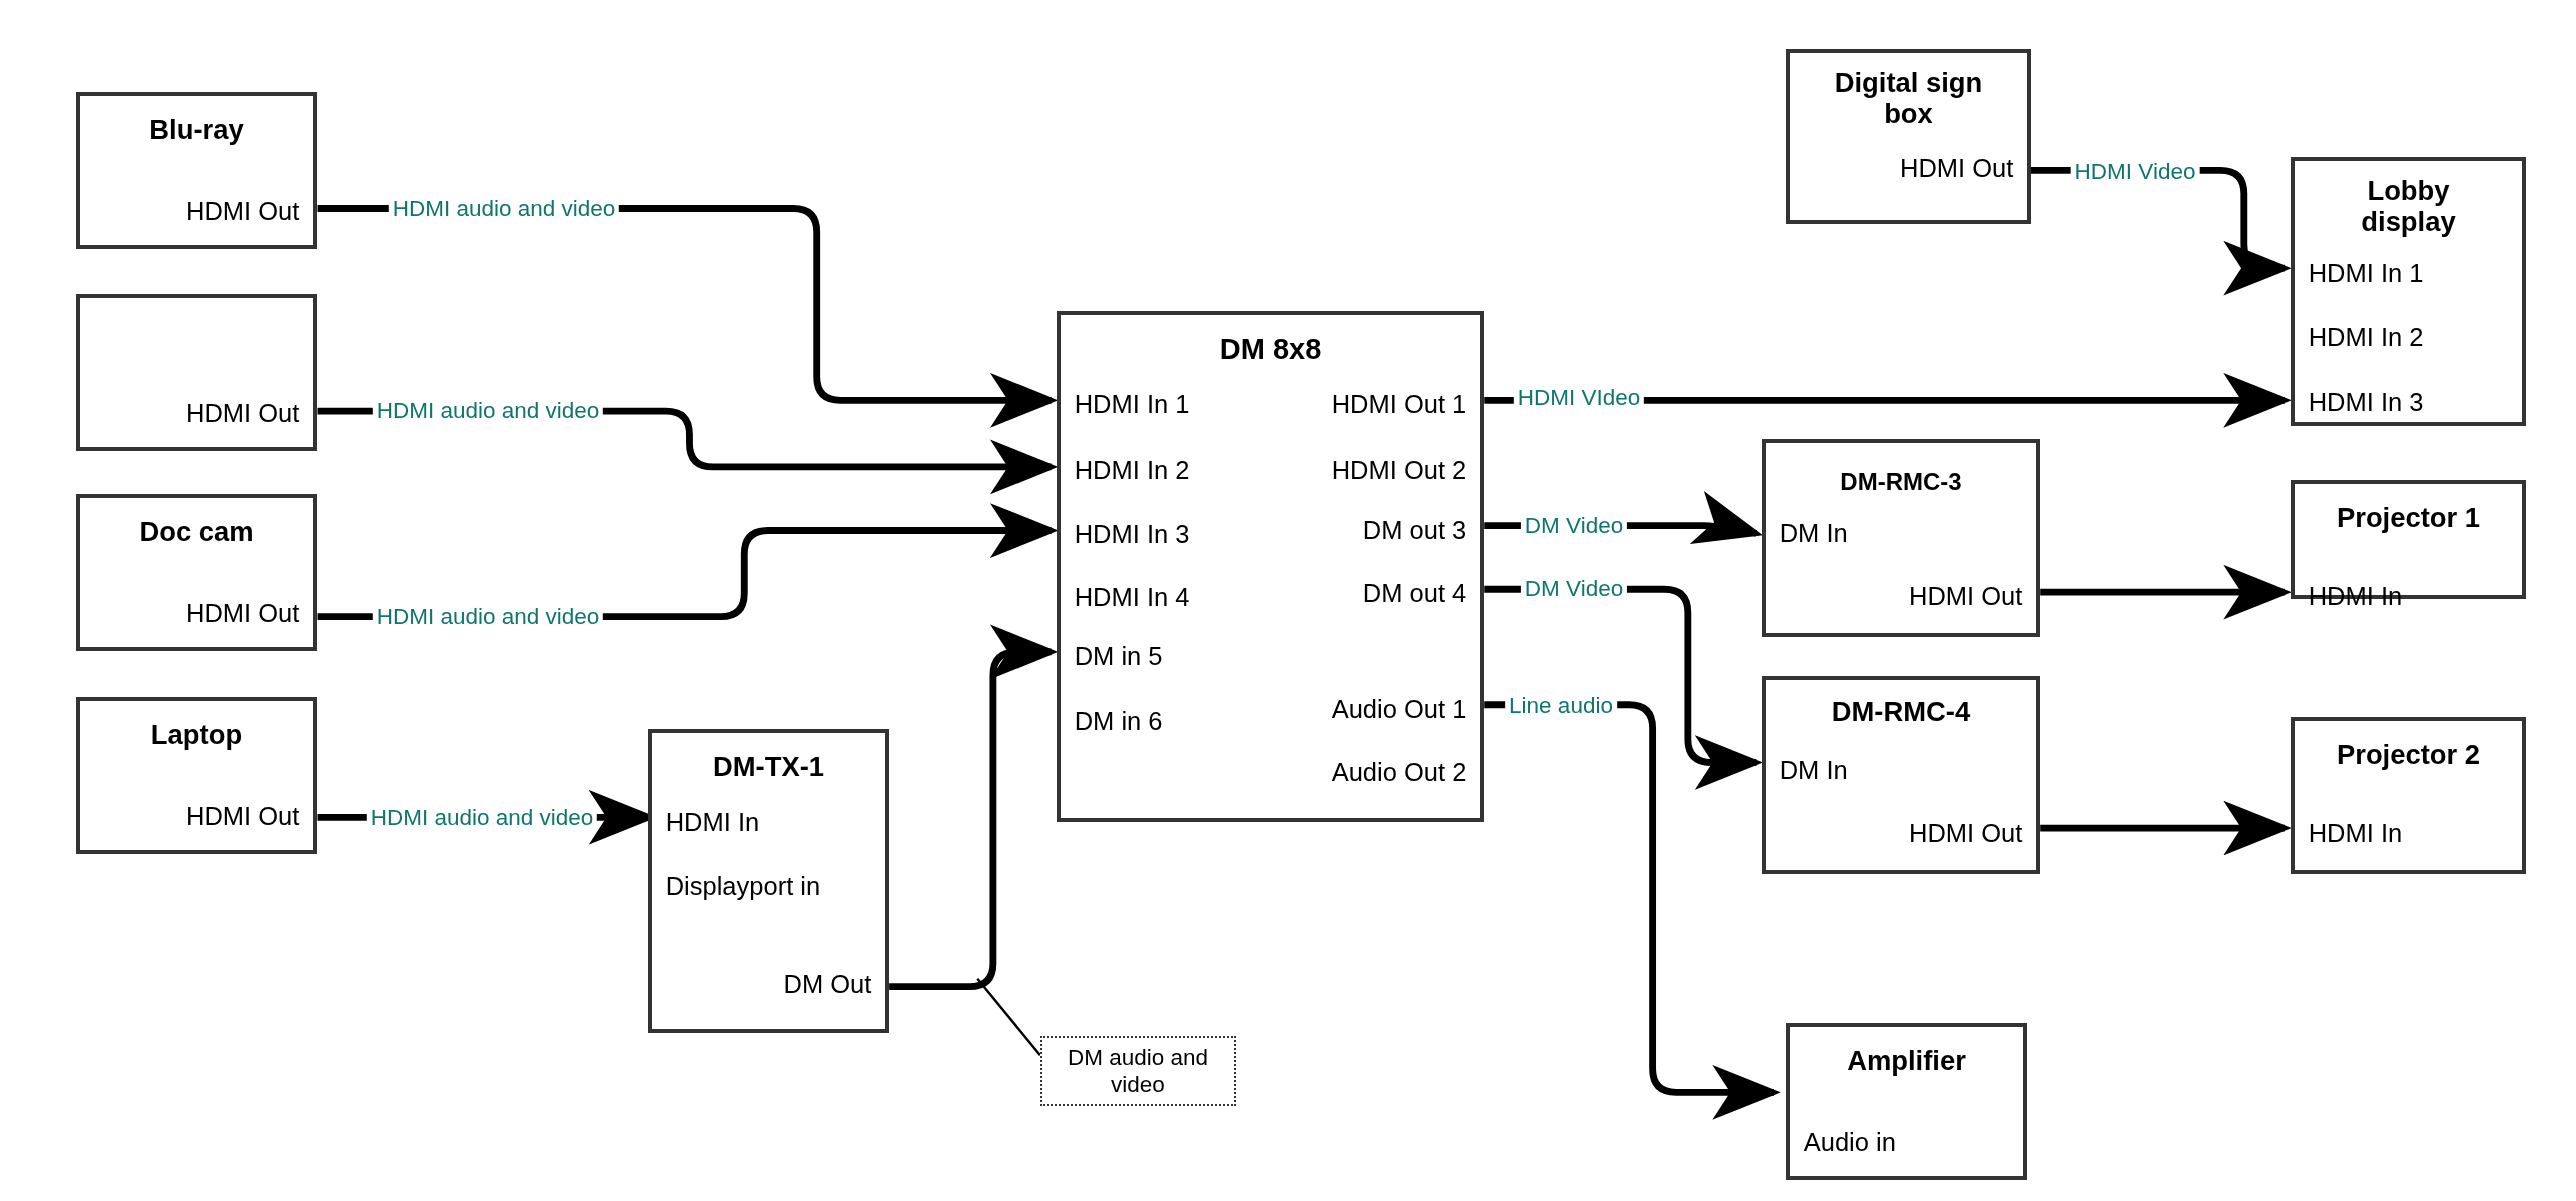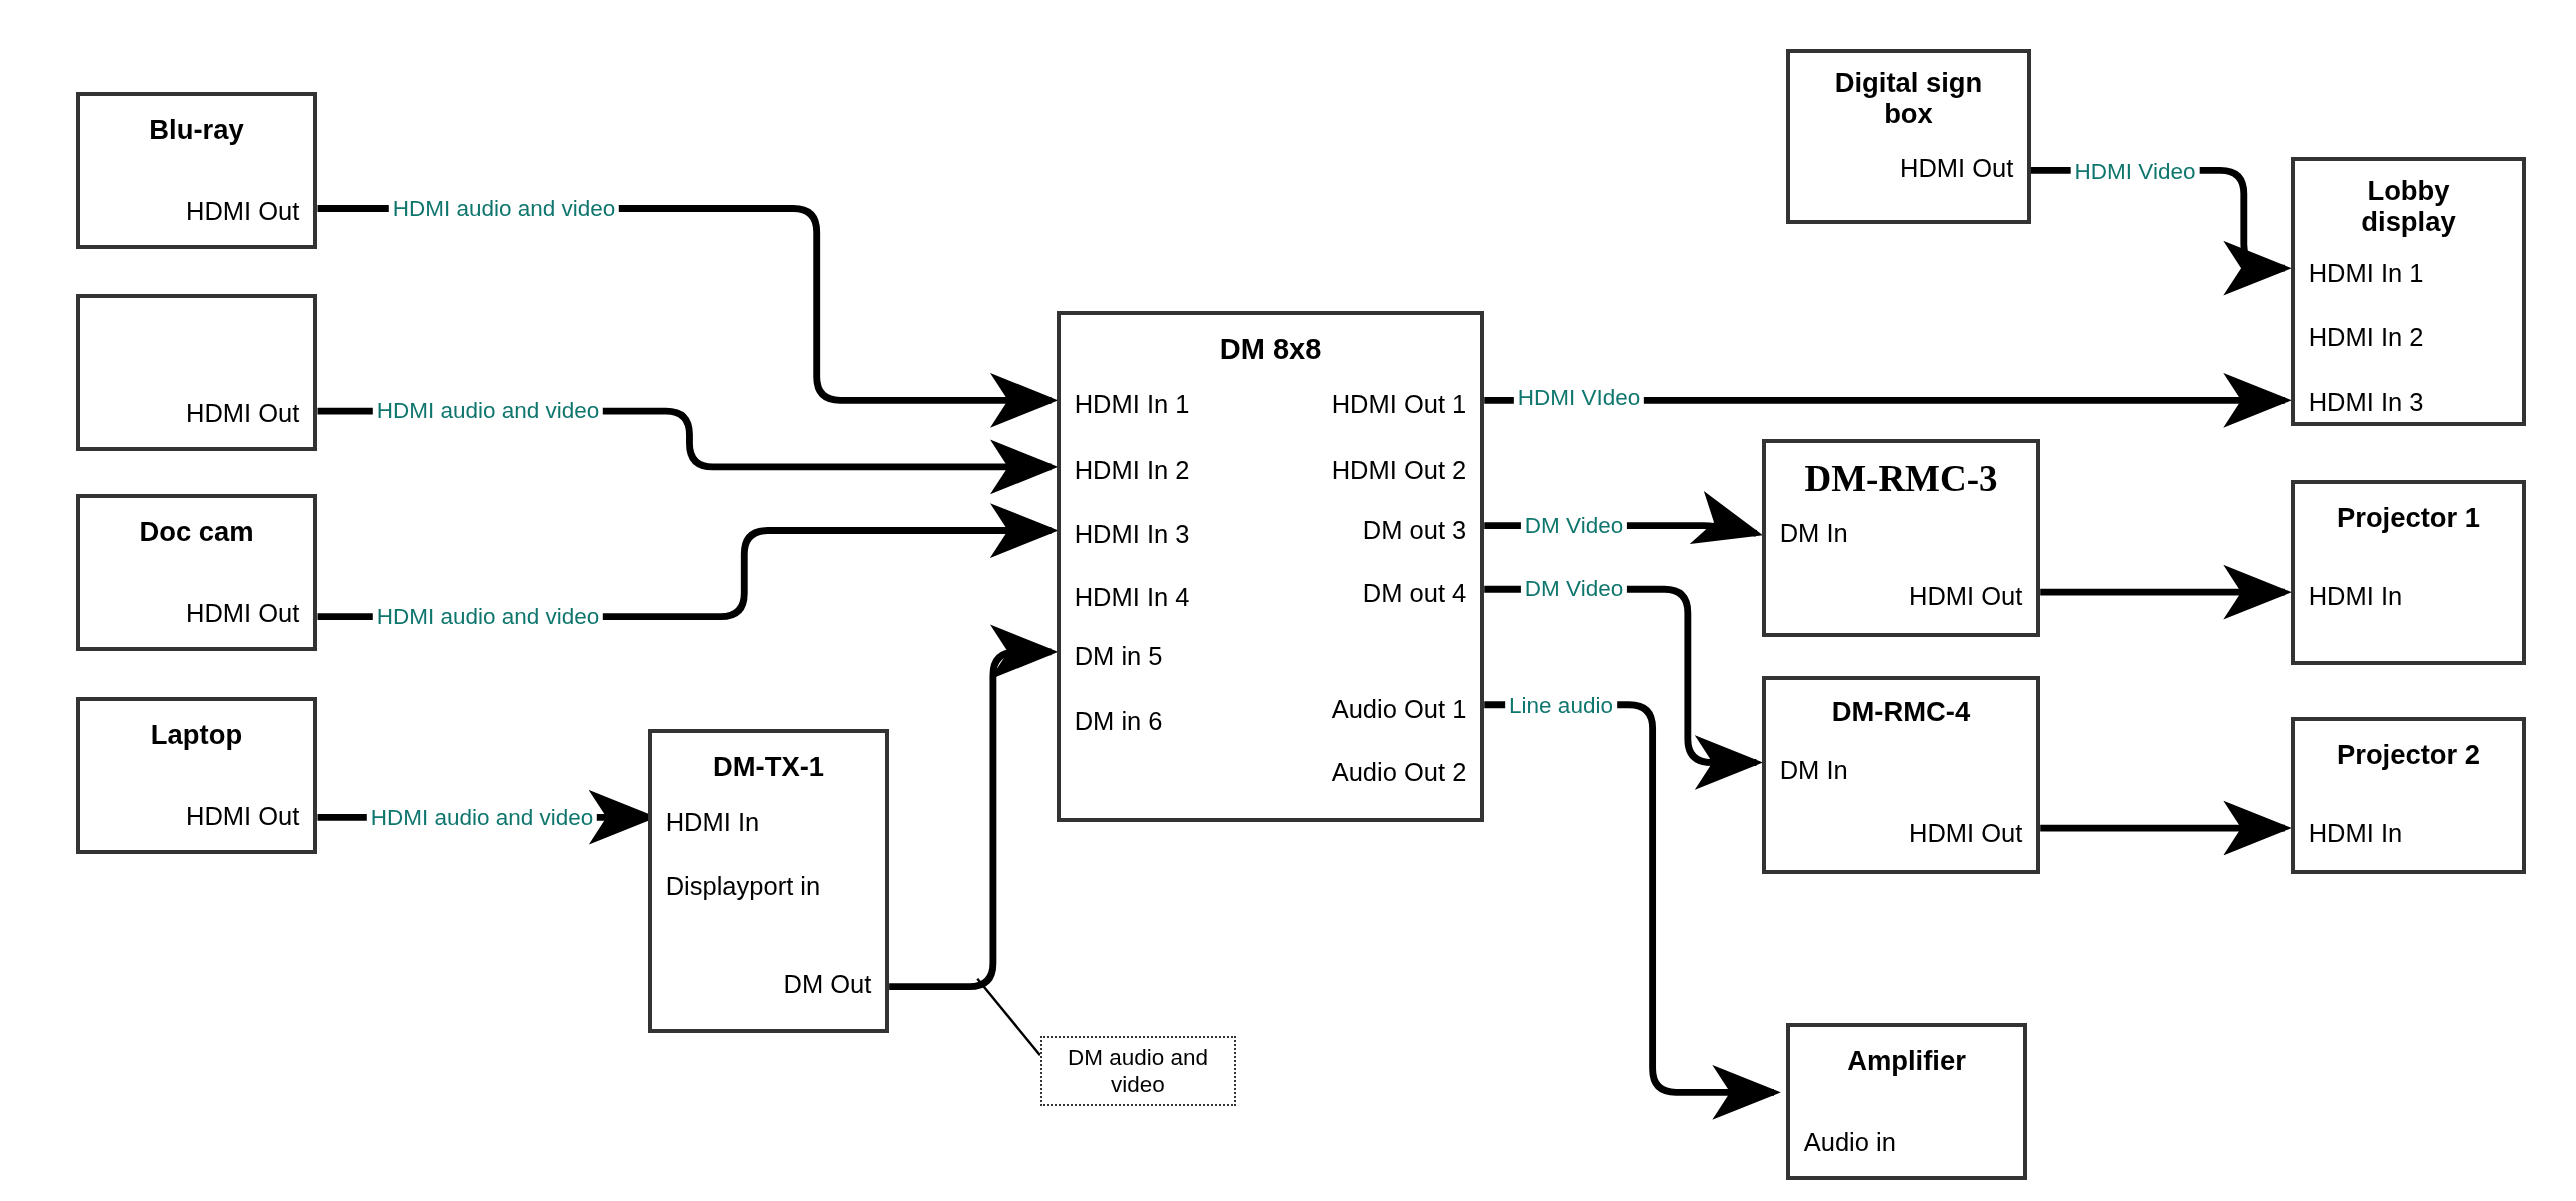--- a/index.html
+++ b/index.html
@@ -107,32 +107,32 @@
   </div>
 
   <div class="node" style="left:2291px;top:157px;width:235px;height:269px;">
     <div class="title" style="font-size:27.4px;margin-top:13.7px;padding:0 33px;">Lobby display</div>
     <div class="port left abs" style="font-size:25.5px;left:13.7px;top:98px;">HDMI In 1</div>
     <div class="port left abs" style="font-size:25.5px;left:13.7px;top:162px;">HDMI In 2</div>
     <div class="port left abs" style="font-size:25.5px;left:13.7px;top:227px;">HDMI In 3</div>
   </div>
 
   <div class="node" style="left:1762px;top:439px;width:278px;height:198px;">
-    <div class="title" style="font-size:37px;margin-top:15px;font-family:Liberation Serif, serif;">DM-RMC-3</div>
+    <div class="title" style="font-size:24px;margin-top:25px;">DM-RMC-3</div>
     <div class="port left abs" style="font-size:25.5px;left:13.7px;top:76px;">DM In</div>
     <div class="port right abs" style="font-size:25.5px;right:13.7px;top:139px;">HDMI Out</div>
   </div>
 
   <div class="node" style="left:1762px;top:676px;width:278px;height:198px;">
     <div class="title" style="font-size:27.4px;margin-top:15.7px;">DM-RMC-4</div>
     <div class="port left abs" style="font-size:25.5px;left:13.7px;top:76px;">DM In</div>
     <div class="port right abs" style="font-size:25.5px;right:13.7px;top:139px;">HDMI Out</div>
   </div>
 
-  <div class="node" style="left:2291px;top:480px;width:235px;height:185px;">
+  <div class="node" style="left:2291px;top:480px;width:235px;height:119px;">
     <div class="title" style="font-size:27.4px;margin-top:17.6px;">Projector 1</div>
     <div class="port left abs" style="font-size:25.5px;left:13.7px;top:98px;">HDMI In</div>
   </div>
 
   <div class="node" style="left:2291px;top:717px;width:235px;height:157px;">
     <div class="title" style="font-size:27.4px;margin-top:17.6px;">Projector 2</div>
     <div class="port left abs" style="font-size:25.5px;left:13.7px;top:98px;">HDMI In</div>
   </div>
 
   <div class="node" style="left:1786px;top:979px;width:241px;height:157px;margin-top:44px;">

